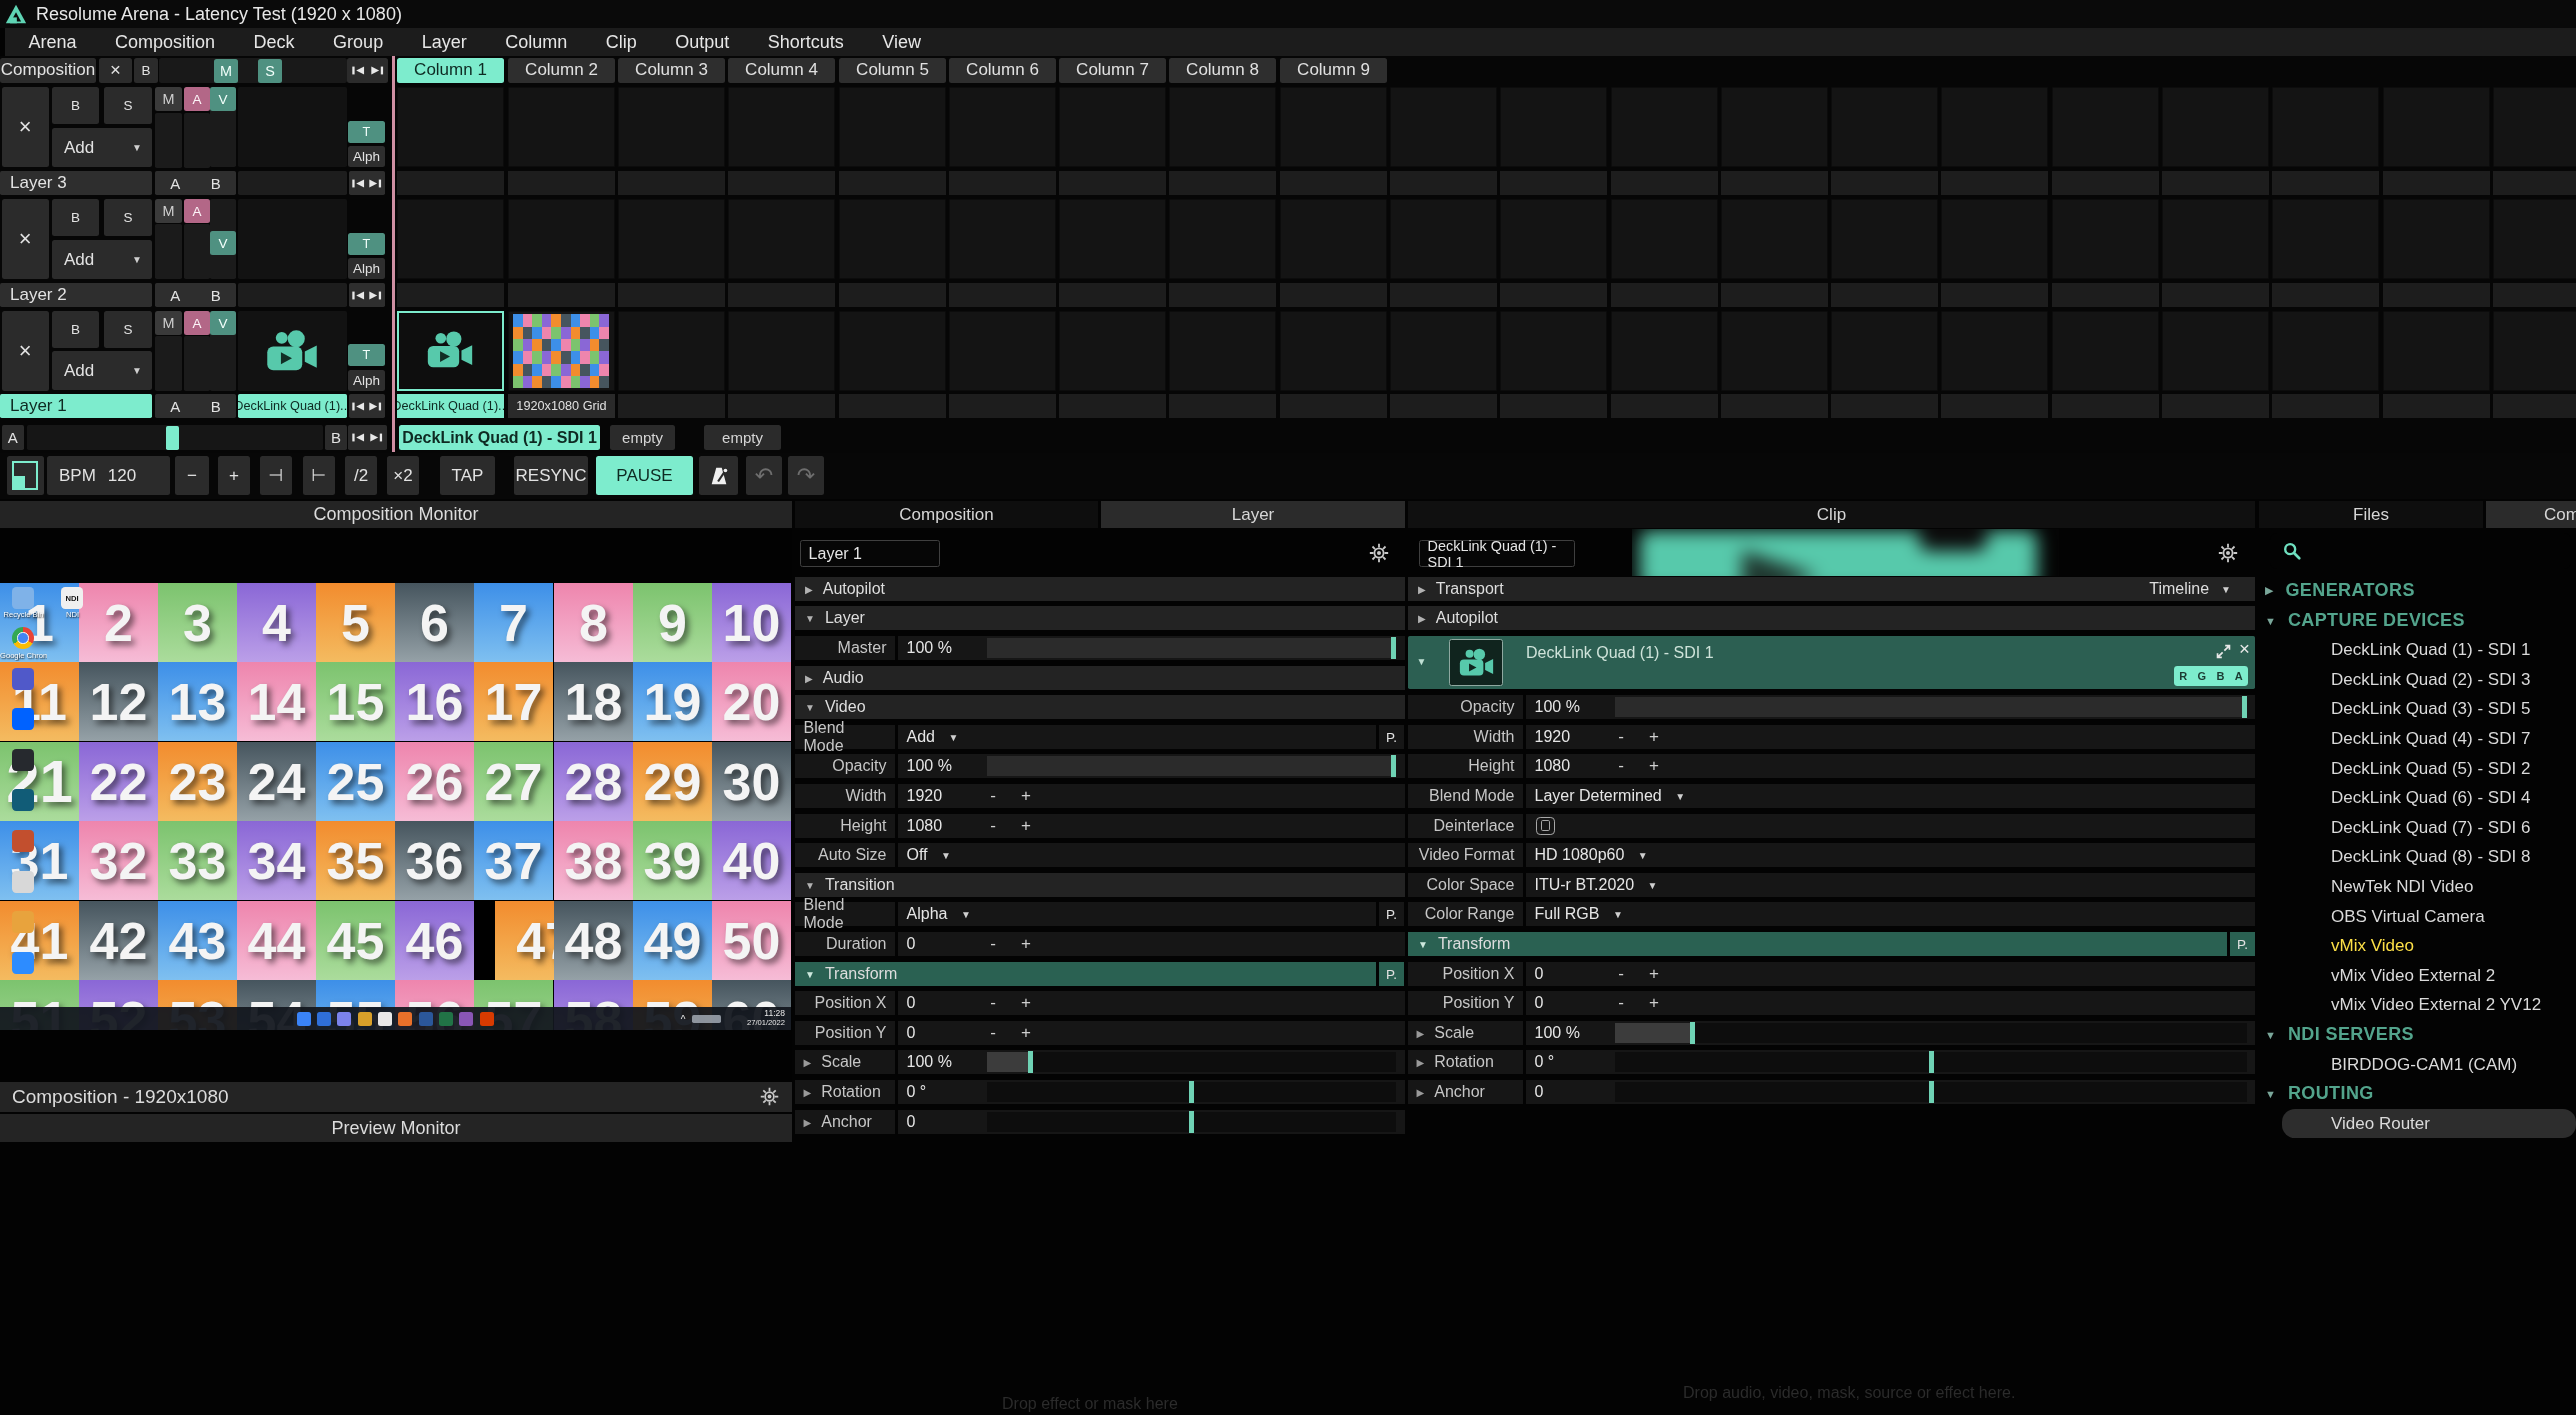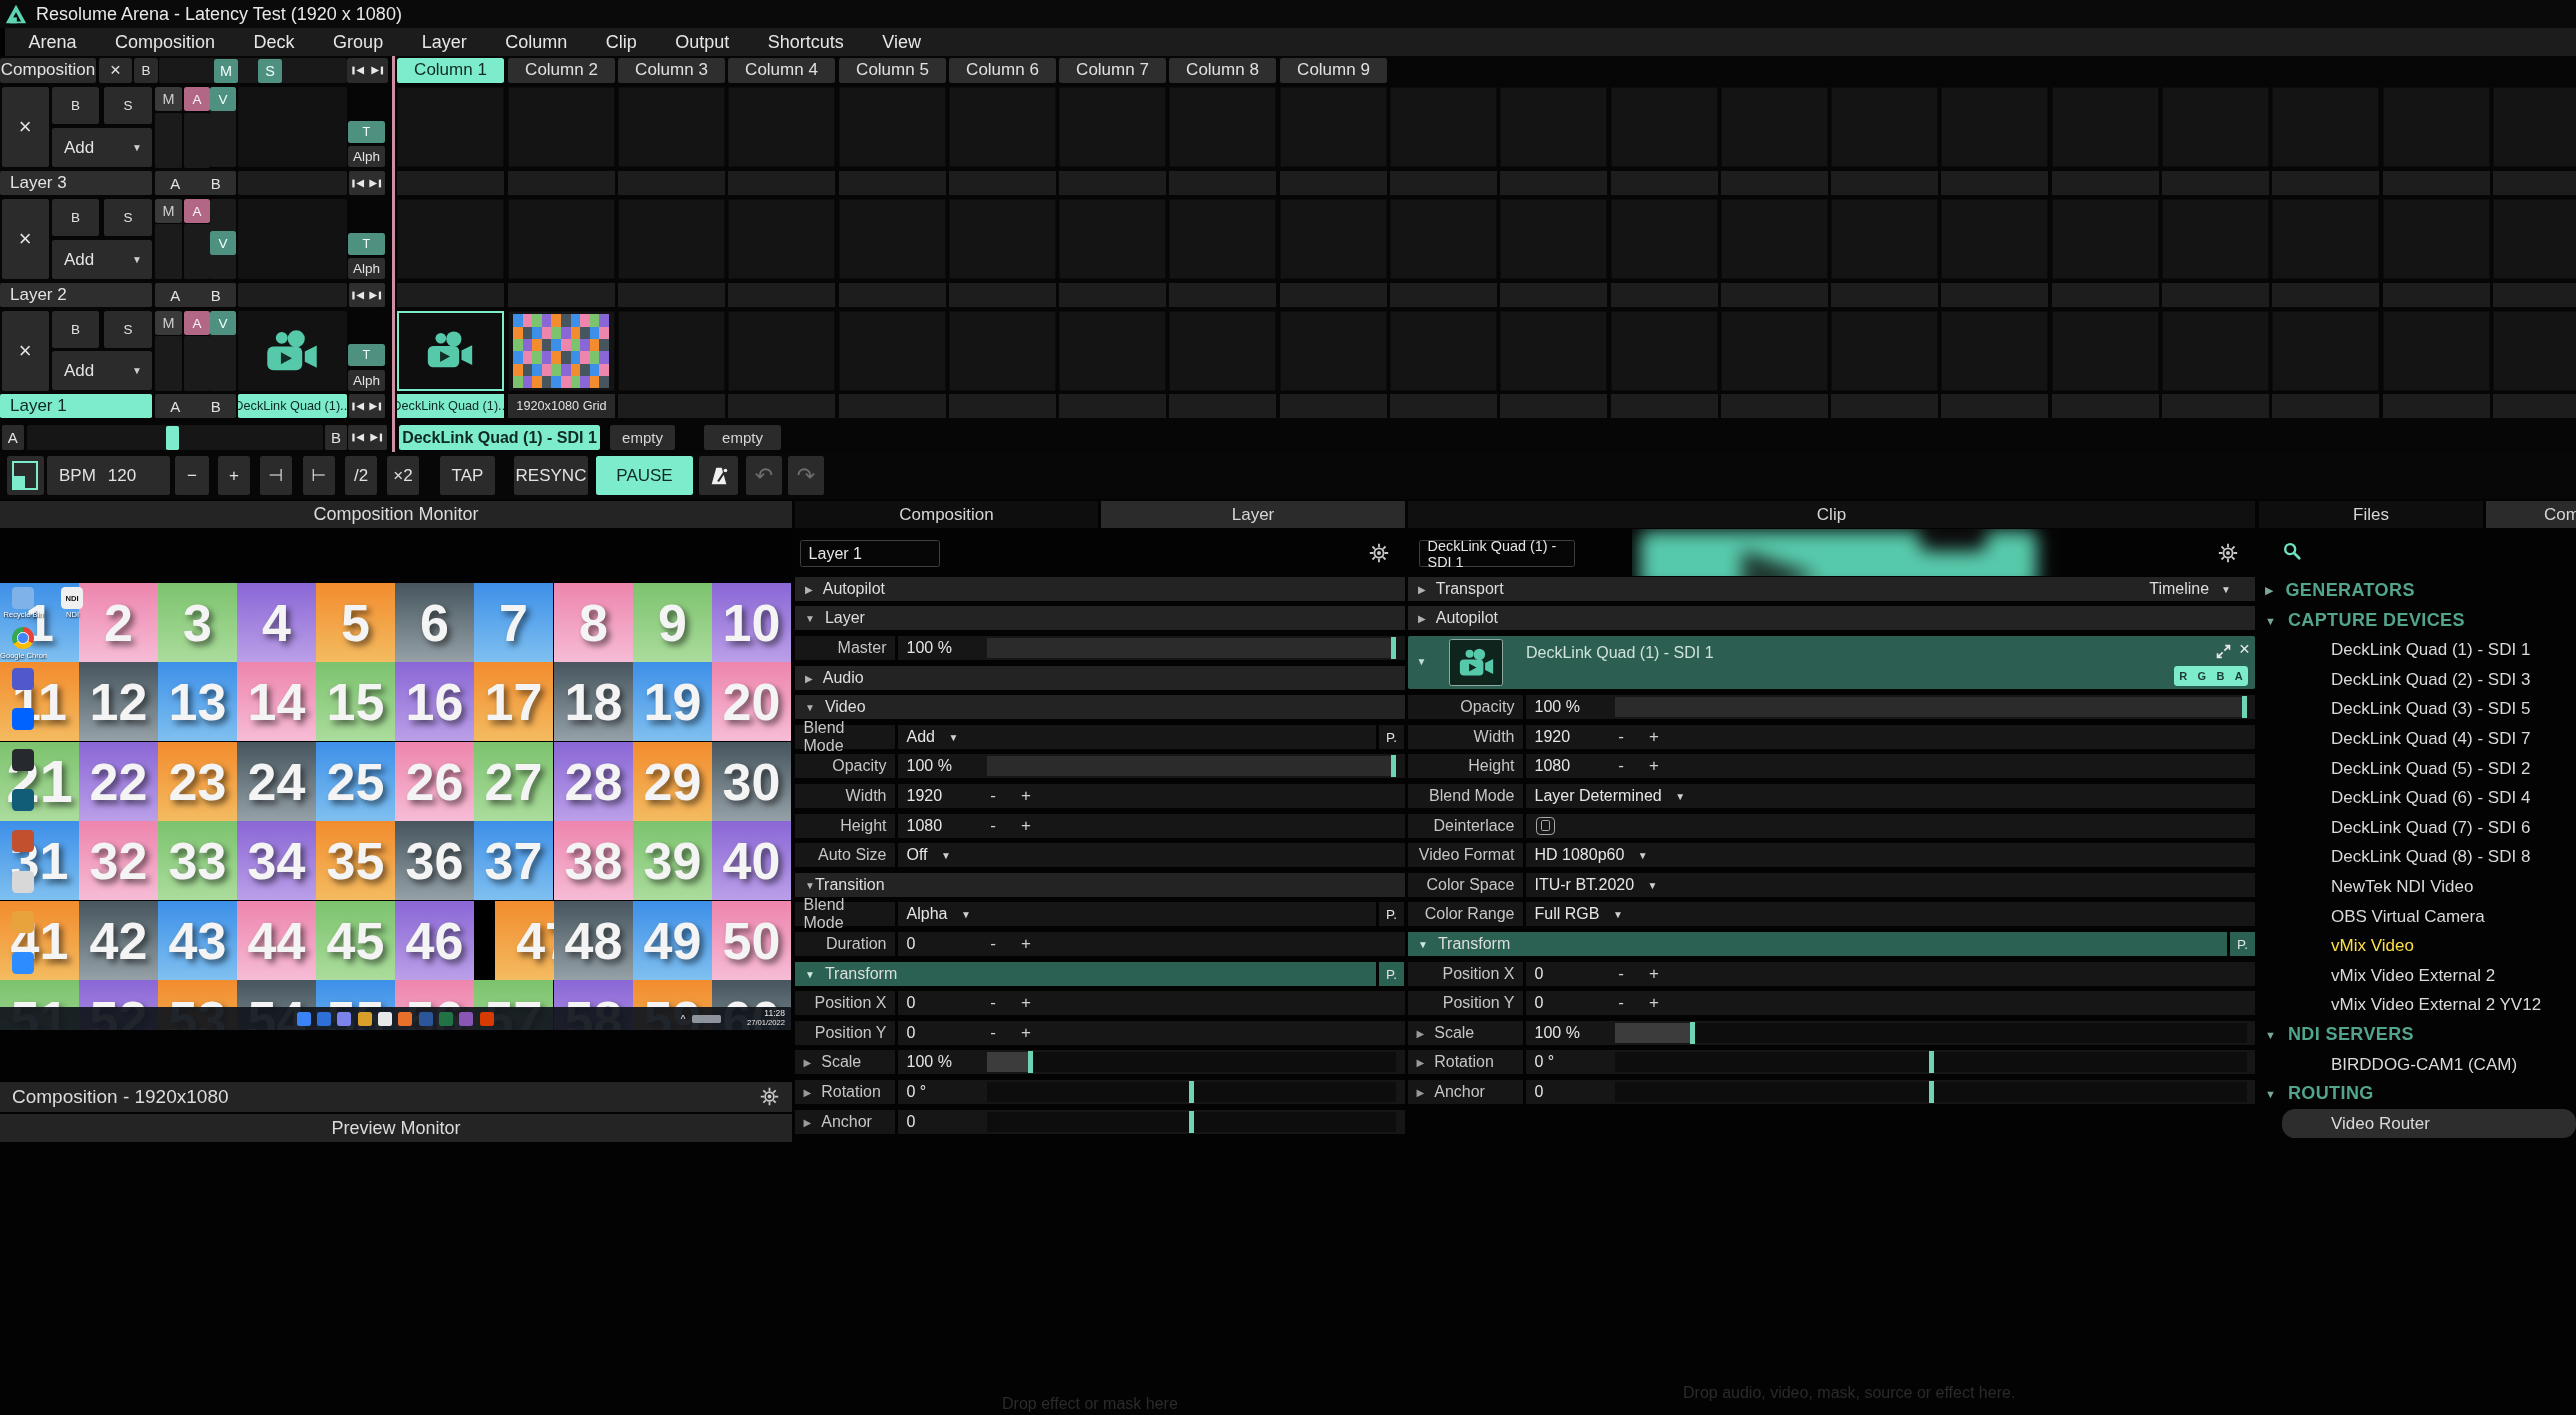--- a/index.html
+++ b/index.html
@@ -736,21 +736,21 @@
       </div>
       <div style="position: absolute; left: 795px; top: 843px; width: 100px; height: 24px; background: rgb(22, 22, 22); display: flex; align-items: center; justify-content: flex-end; box-sizing: border-box; padding: 0px 8.5px; font-size: 16px; color: rgb(198, 198, 198);">Auto Size</div>
       <div style="position: absolute; left: 898px; top: 843px; width: 507px; height: 24px; background: rgb(22, 22, 22);">
         <div style="position: absolute; left: 8.5px; top: 0px; width: 490px; height: 24px; display: flex; align-items: center; gap: 13.5px; font-size: 16px; color: rgb(230, 230, 230);">
           <span>Off</span>
           <span style="font-size:10px;color:#cfcfcf;">▼</span>
         </div>
       </div>
       <div style="position: absolute; left: 795px; top: 873px; width: 610px; height: 24px; background: rgb(35, 35, 35); display: flex; align-items: center;">
         <span class="tri" style="margin-left:10px;color:#b2b2b2;">▼</span>
-        <span class="seclbl" style="">Transition</span>
+        <span class="seclbl" style="margin-left:10px;">Transition</span>
       </div>
       <div style="position: absolute; left: 795px; top: 902px; width: 100px; height: 24px; background: rgb(22, 22, 22); display: flex; align-items: center; justify-content: flex-end; box-sizing: border-box; padding: 0px 8.5px; font-size: 16px; color: rgb(198, 198, 198);">Blend Mode</div>
       <div style="position: absolute; left: 898px; top: 902px; width: 478px; height: 24px; background: rgb(22, 22, 22);">
         <div style="position: absolute; left: 8.5px; top: 0px; width: 461px; height: 24px; display: flex; align-items: center; gap: 13.5px; font-size: 16px; color: rgb(230, 230, 230);">
           <span>Alpha</span>
           <span style="font-size:10px;color:#cfcfcf;">▼</span>
         </div>
       </div>
       <div style="position: absolute; left: 1379px; top: 902px; width: 25px; height: 24px; display: flex; align-items: center; justify-content: center; background: rgb(22, 22, 22); font-size: 13.5px;">P.</div>
       <div style="position: absolute; left: 795px; top: 932px; width: 100px; height: 24px; background: rgb(22, 22, 22); display: flex; align-items: center; justify-content: flex-end; box-sizing: border-box; padding: 0px 8.5px; font-size: 16px; color: rgb(198, 198, 198);">Duration</div>

